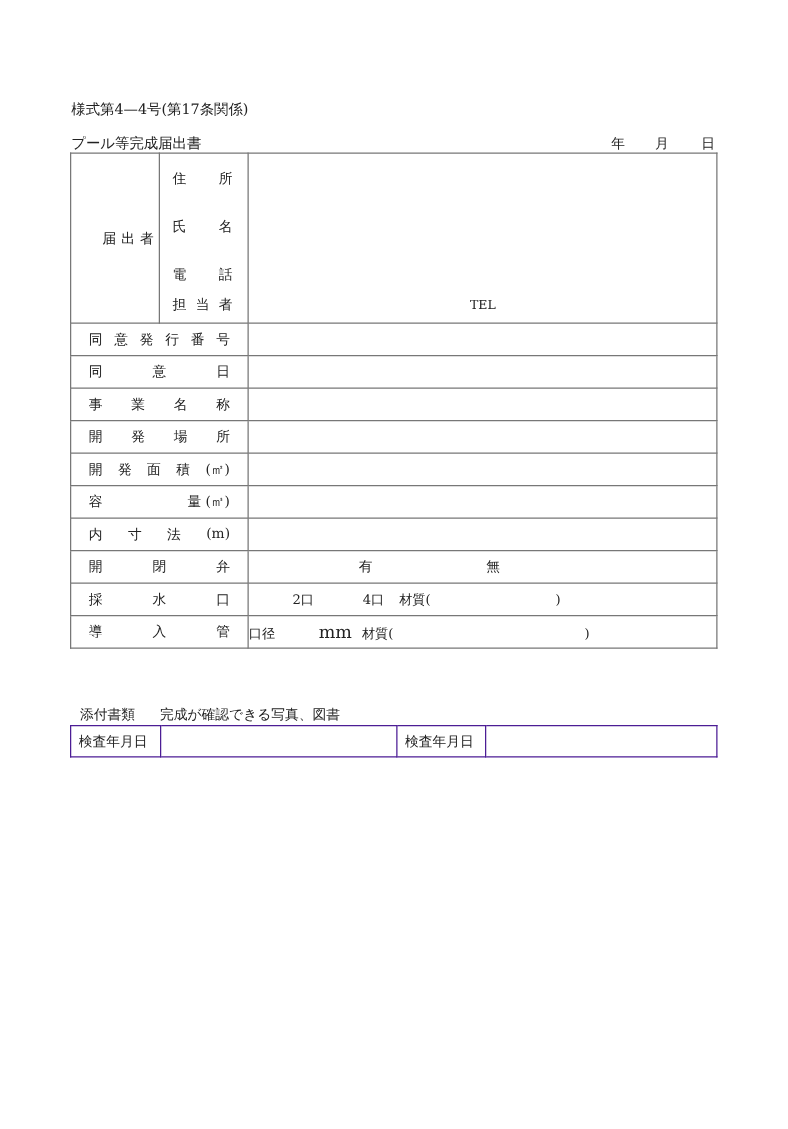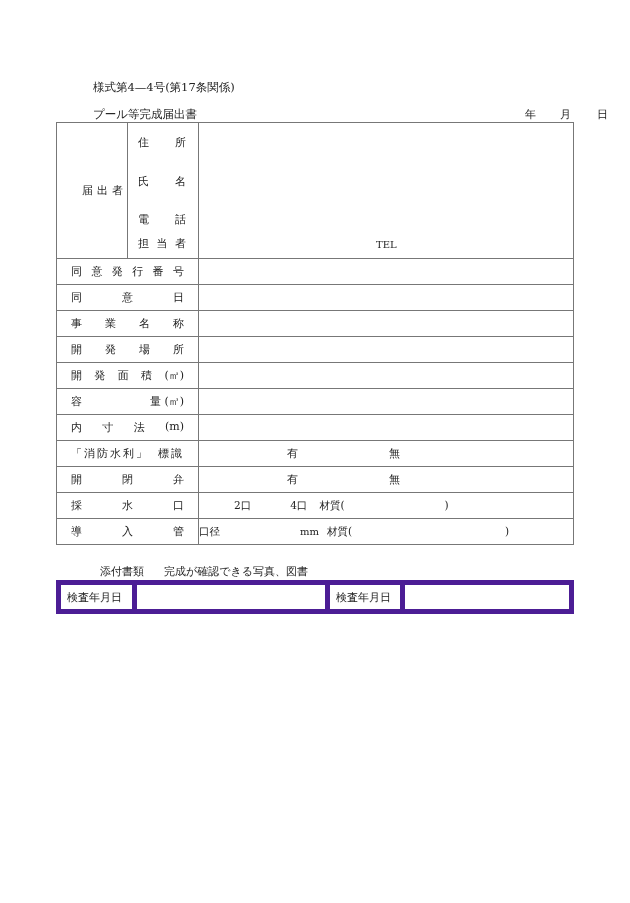--- a/index.html
+++ b/index.html
@@ -1,30 +1,30 @@
 <!DOCTYPE html>
 <html><head>
 <meta charset="utf-8">
 <style>
   html, body { margin:0; padding:0; background:#fff; }
   body { width:630px; height:903px; position:relative; font-family:"DejaVu Serif","Liberation Serif",serif; color:#222; font-size:11px; }
-  .abs { position:absolute;margin-left:36px; }
+  .abs { position:absolute; }
   .form-no { left:57px; top:80px; font-size:11.5px; }
   .doc-title { left:57px; top:107px; font-size:11.5px; }
   .date { top:107px; font-size:11px; }
   table.main { position:absolute; left:56px; top:122px; width:518px; border-collapse:collapse; }
   table.main td { border:1px solid #777; padding:0; font-size:11px; }
   .lbl { width:141px; }
   .spread { display:flex; justify-content:space-between; padding:0 14px; }
   .r26 td { height:25px; }
   .sub { display:flex; justify-content:space-between; padding:0 12px 0 10px; }
   .center { text-align:right; }
   .attach { left:64px; top:564px; font-size:11px; }
   table.insp { position:absolute; left:56px; top:580px; width:518px; border-collapse:collapse; }
-  table.insp td { border:5px solid #4c1d95; height:24px; font-size:11px; padding:0 6px; }
+  table.insp td { border:1px solid #4c1d95; height:24px; font-size:11px; padding:0 6px; }
 </style>
 </head>
 <body>
 
 <div class="abs form-no">様式第4—4号(第17条関係)</div>
 <div class="abs doc-title">プール等完成届出書</div>
 <div class="abs date" style="left:489px">年</div>
 <div class="abs date" style="left:524px">月</div>
 <div class="abs date" style="left:561px">日</div>
 
@@ -129,29 +129,20 @@
             <span>寸</span>
             <span>法</span>
             <span>(m)</span>
           </div>
         </td>
         <td></td>
       </tr>
   <tr class="r26">
         <td colspan="2" class="lbl">
           <div class="spread">
-            <span style="letter-spacing:2px">「消防水利」</span>
-            <span style="letter-spacing:2px">標識</span>
-          </div>
-        </td>
-    <td><span style="margin-left:88px">有</span><span style="margin-left:91px">無</span></td>
-      </tr>
-  <tr class="r26">
-        <td colspan="2" class="lbl">
-          <div class="spread">
             <span>開</span>
             <span>閉</span>
             <span>弁</span>
           </div>
         </td>
     <td><span style="margin-left:88px">有</span><span style="margin-left:91px">無</span></td>
       </tr>
   <tr class="r26">
         <td colspan="2" class="lbl">
           <div class="spread">
@@ -163,21 +154,21 @@
     <td style="font-size:10.5px"><span style="margin-left:35px">2口</span><span style="margin-left:39px">4口</span><span style="margin-left:12px">材質(</span><span style="margin-left:100px">)</span></td>
       </tr>
   <tr class="r26">
         <td colspan="2" class="lbl">
           <div class="spread">
             <span>導</span>
             <span>入</span>
             <span>管</span>
           </div>
         </td>
-    <td style="font-size:10.5px"><span style="">口径</span><span style="margin-left:80px;font-size:10px">mm</span><span style="margin-left:8px">材質(</span><span style="margin-left:153px">)</span></td>
+    <td style="font-size:10.5px"><span style="">口径</span><span style="margin-left:35px;font-size:14px">mm</span><span style="margin-left:8px">材質(</span><span style="margin-left:153px">)</span></td>
       </tr>
 </tbody>
   </table>
 
 <div class="abs attach"><span>添付書類</span><span style="margin-left:20px">完成が確認できる写真、図書</span></div>
 
 <table class="insp">
   <tbody>
       <tr>
     <td style="width:59px">検査年月日</td>

